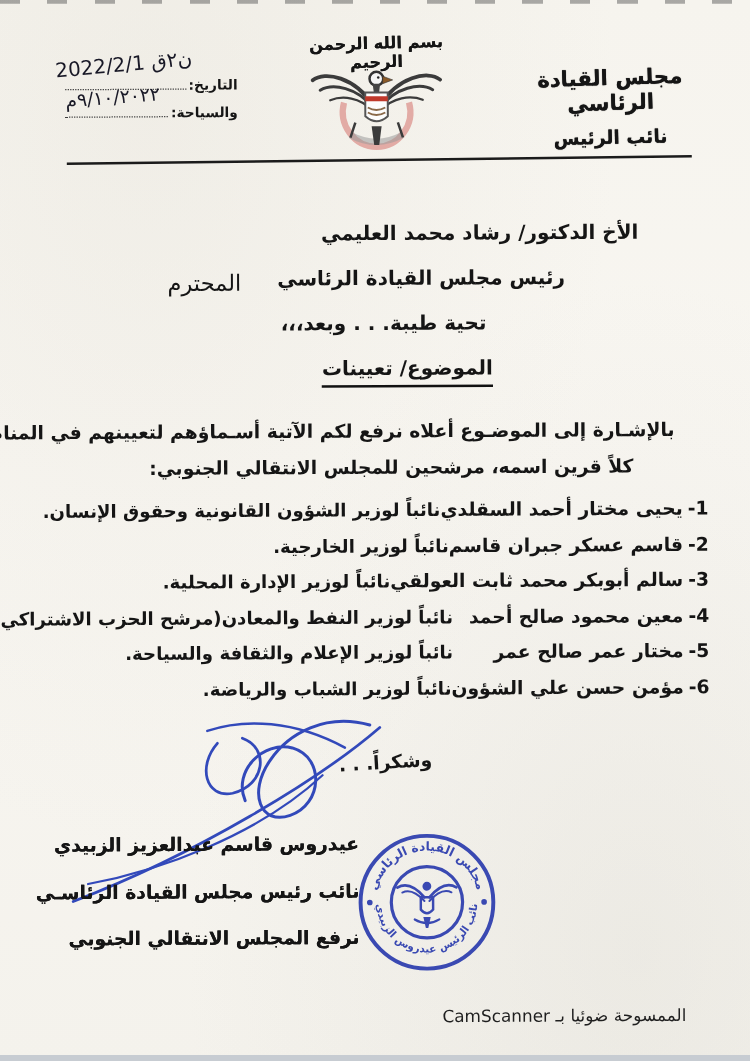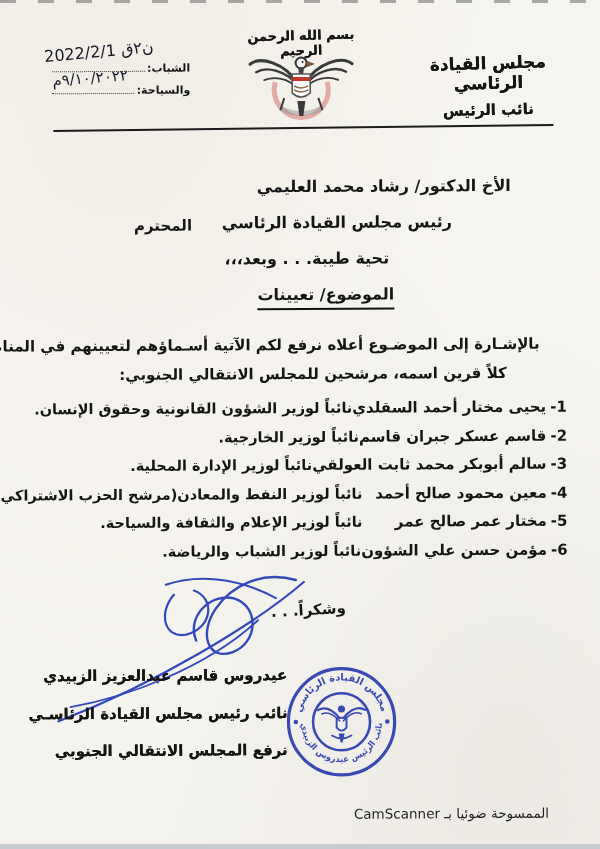--- a/index.html
+++ b/index.html
@@ -31,21 +31,21 @@
     font-size:13px;font-weight:bold;transform:rotate(-1.2deg);text-shadow:0 0 .4px #222;direction:rtl;}
   .emblem-svg{position:absolute;left:248px;top:48px;width:110px;height:75px;}
   .letterhead-right{position:absolute;right:20px;top:54px;width:180px;text-align:center;direction:rtl;}
   .lh1{font-size:17px;font-weight:bold;text-shadow:0 0 .6px #111;transform:rotate(-1.5deg);}
   .lh2{font-size:15px;font-weight:bold;margin-top:8px;text-shadow:0 0 .6px #111;transform:rotate(-1deg);}
   .rule{position:absolute;left:55px;top:127px;width:500px;height:2.4px;background:#1b1b1b;transform:rotate(-0.4deg);}
 
   
   .recipient-1{position:absolute;right:88px;top:177px;font-size:16px;font-weight:bold;direction:rtl;white-space:nowrap;}
   .recipient-2{position:absolute;right:147px;top:213px;font-size:16px;font-weight:bold;direction:rtl;white-space:nowrap;}
-  .honorific{position:absolute;left:135px;top:216px;font-size:15px;font-weight:bold;}
+  .honorific{position:absolute;left:135px;top:216px;font-size:18px;font-weight:normal;}
   .greeting{position:absolute;right:210px;top:249px;font-size:16px;font-weight:bold;direction:rtl;white-space:nowrap;}
   .subject{position:absolute;right:205px;top:285px;font-size:16px;font-weight:bold;direction:rtl;
     border-bottom:2.2px solid #111;padding-bottom:4px;white-space:nowrap;margin-left:36px;}
 
   
   .body-par{position:absolute;left:58px;right:60px;top:331px;direction:rtl;font-size:15px;font-weight:bold;line-height:29px;}
   .body-l1{text-align:right;white-space:nowrap;}
   .body-l2{text-align:right;padding-right:33px;white-space:nowrap;}
 
   
@@ -68,21 +68,21 @@
 </head>
 <body>
 
 <div class="page">
   <div class="top-band"></div>
 
   <div class="tilt">
 
     <div class="ref-block">
       <div class="ref-row">
-        <span class="ref-label">الشباب:</span>
+        <span class="ref-label">التاريخ:</span>
         <span class="ref-leader"></span>
       </div>
       <div class="ref-row">
         <span class="ref-label">والسياحة:</span>
         <span class="ref-leader"></span>
       </div>
     </div>
     <div class="hand hand-number">ن٢ق 2022/2/1</div>
     <div class="hand hand-date">٩/١٠/٢٠٢٢م</div>
 

